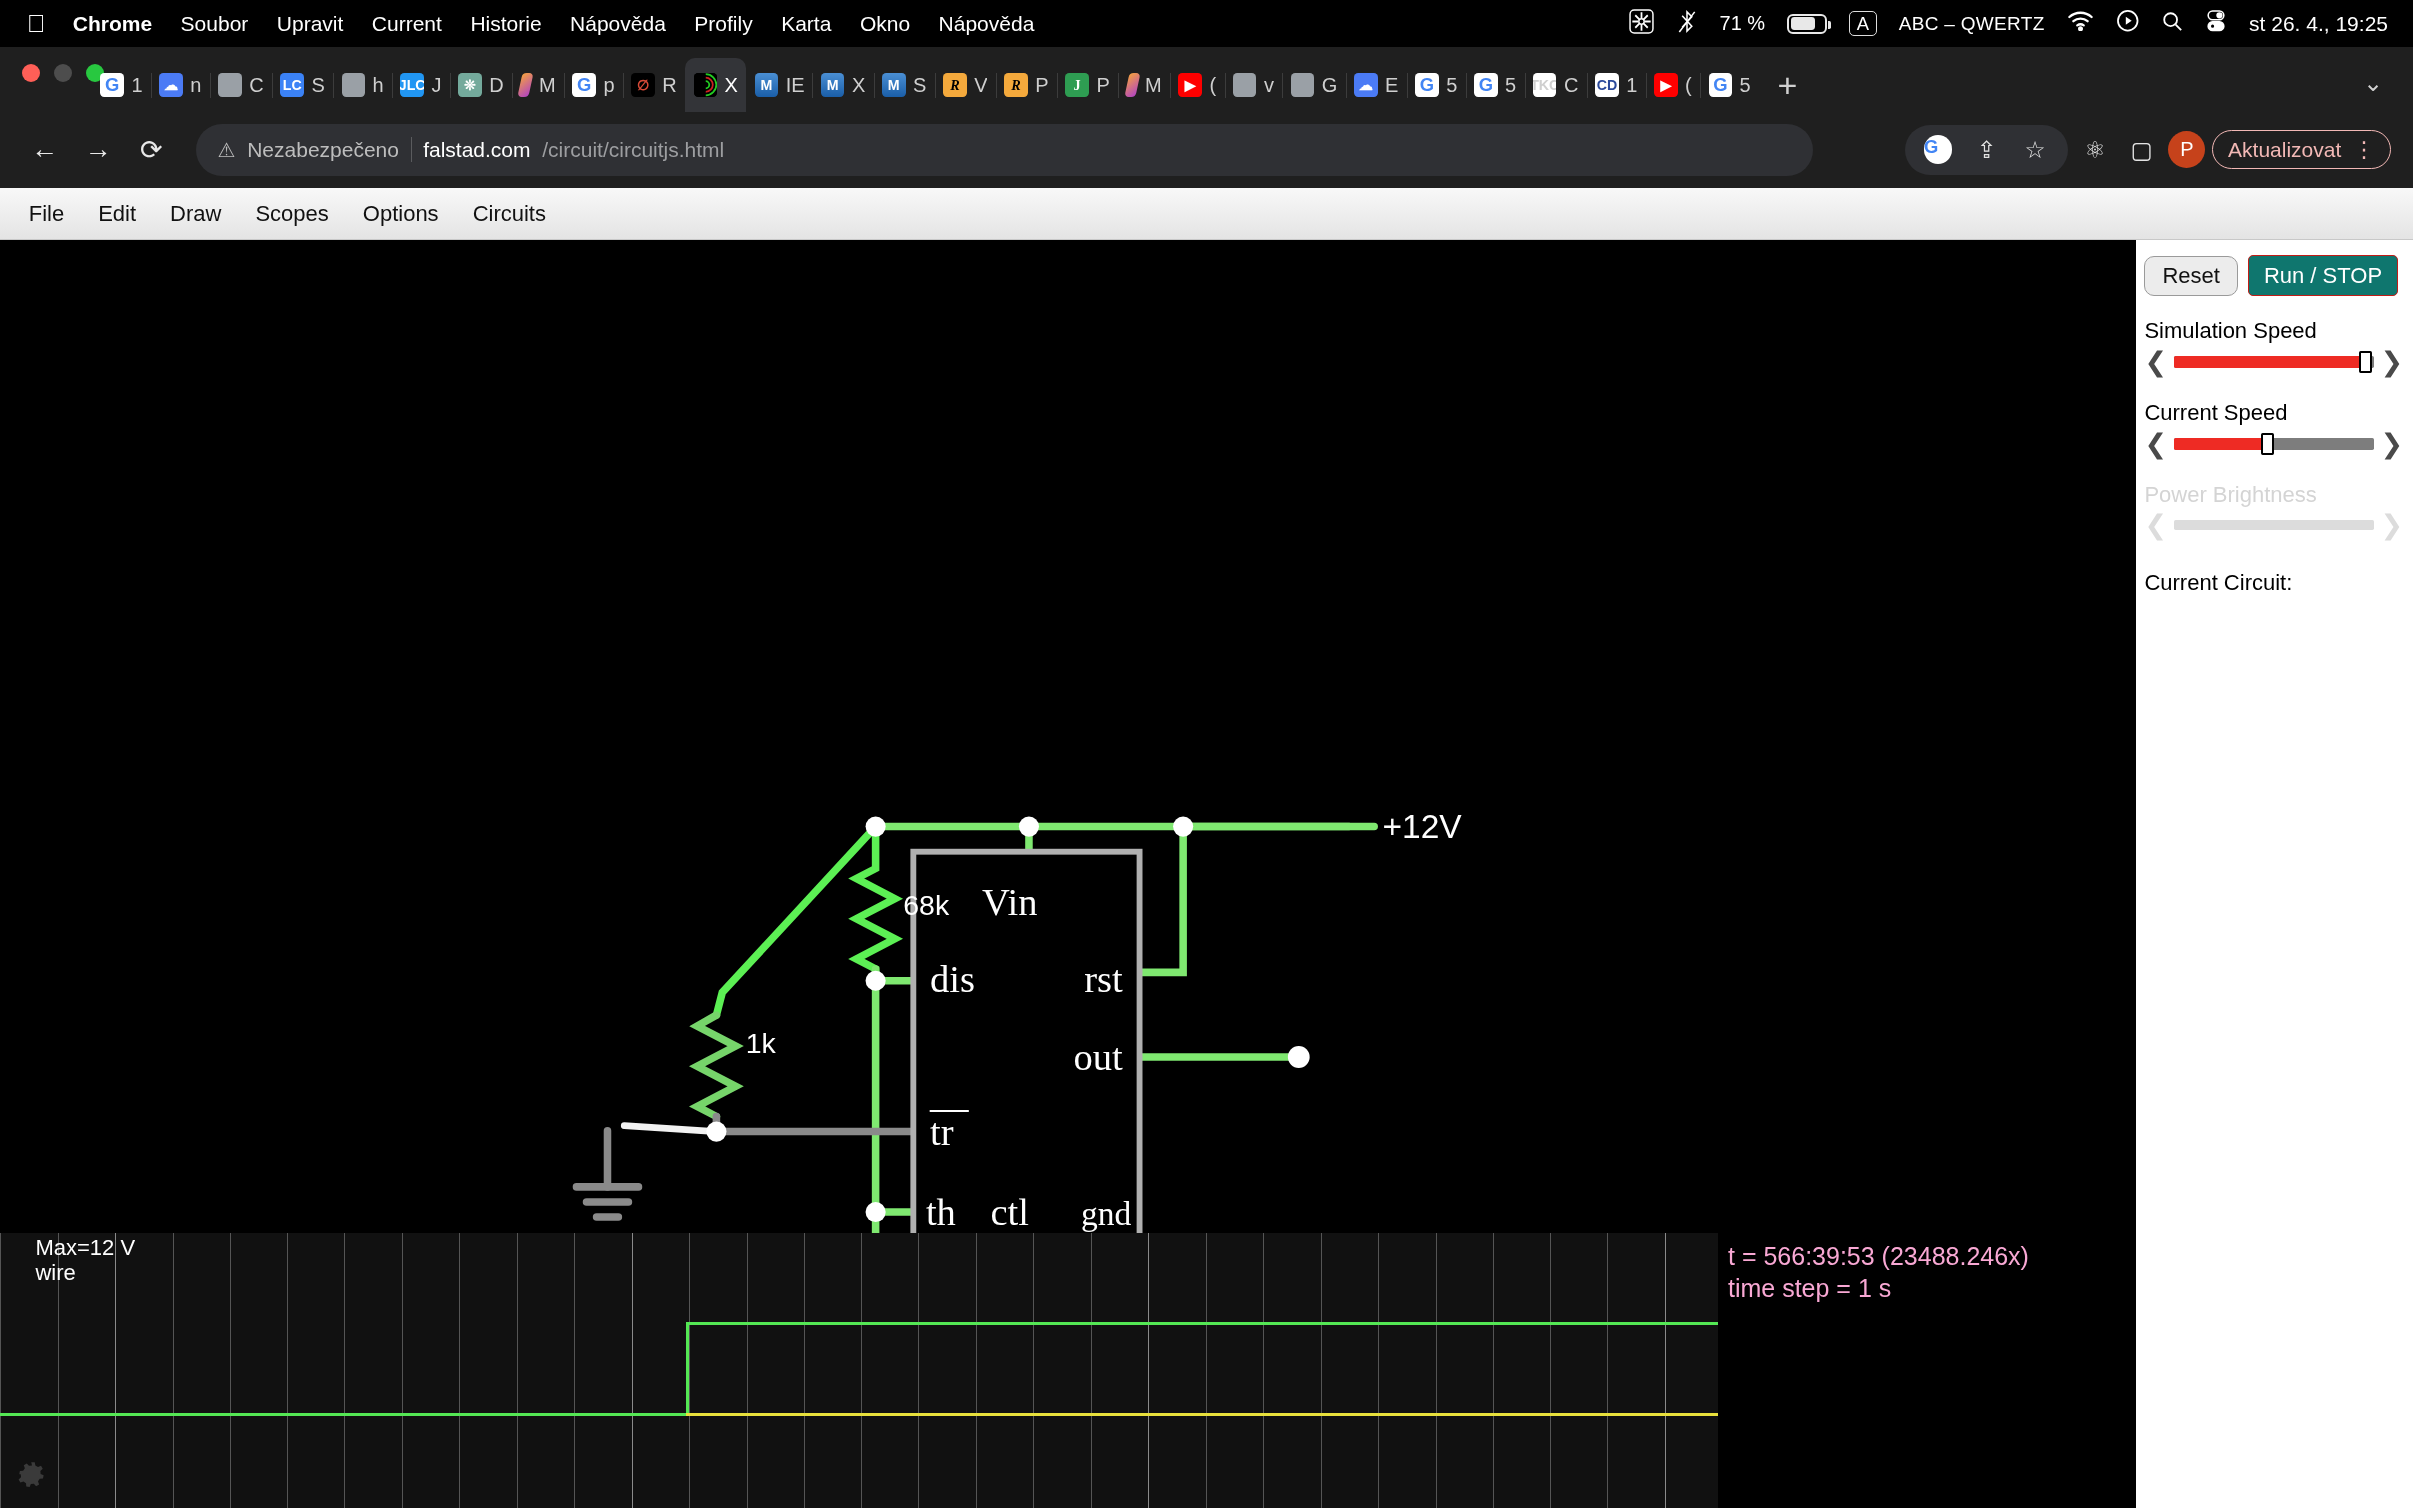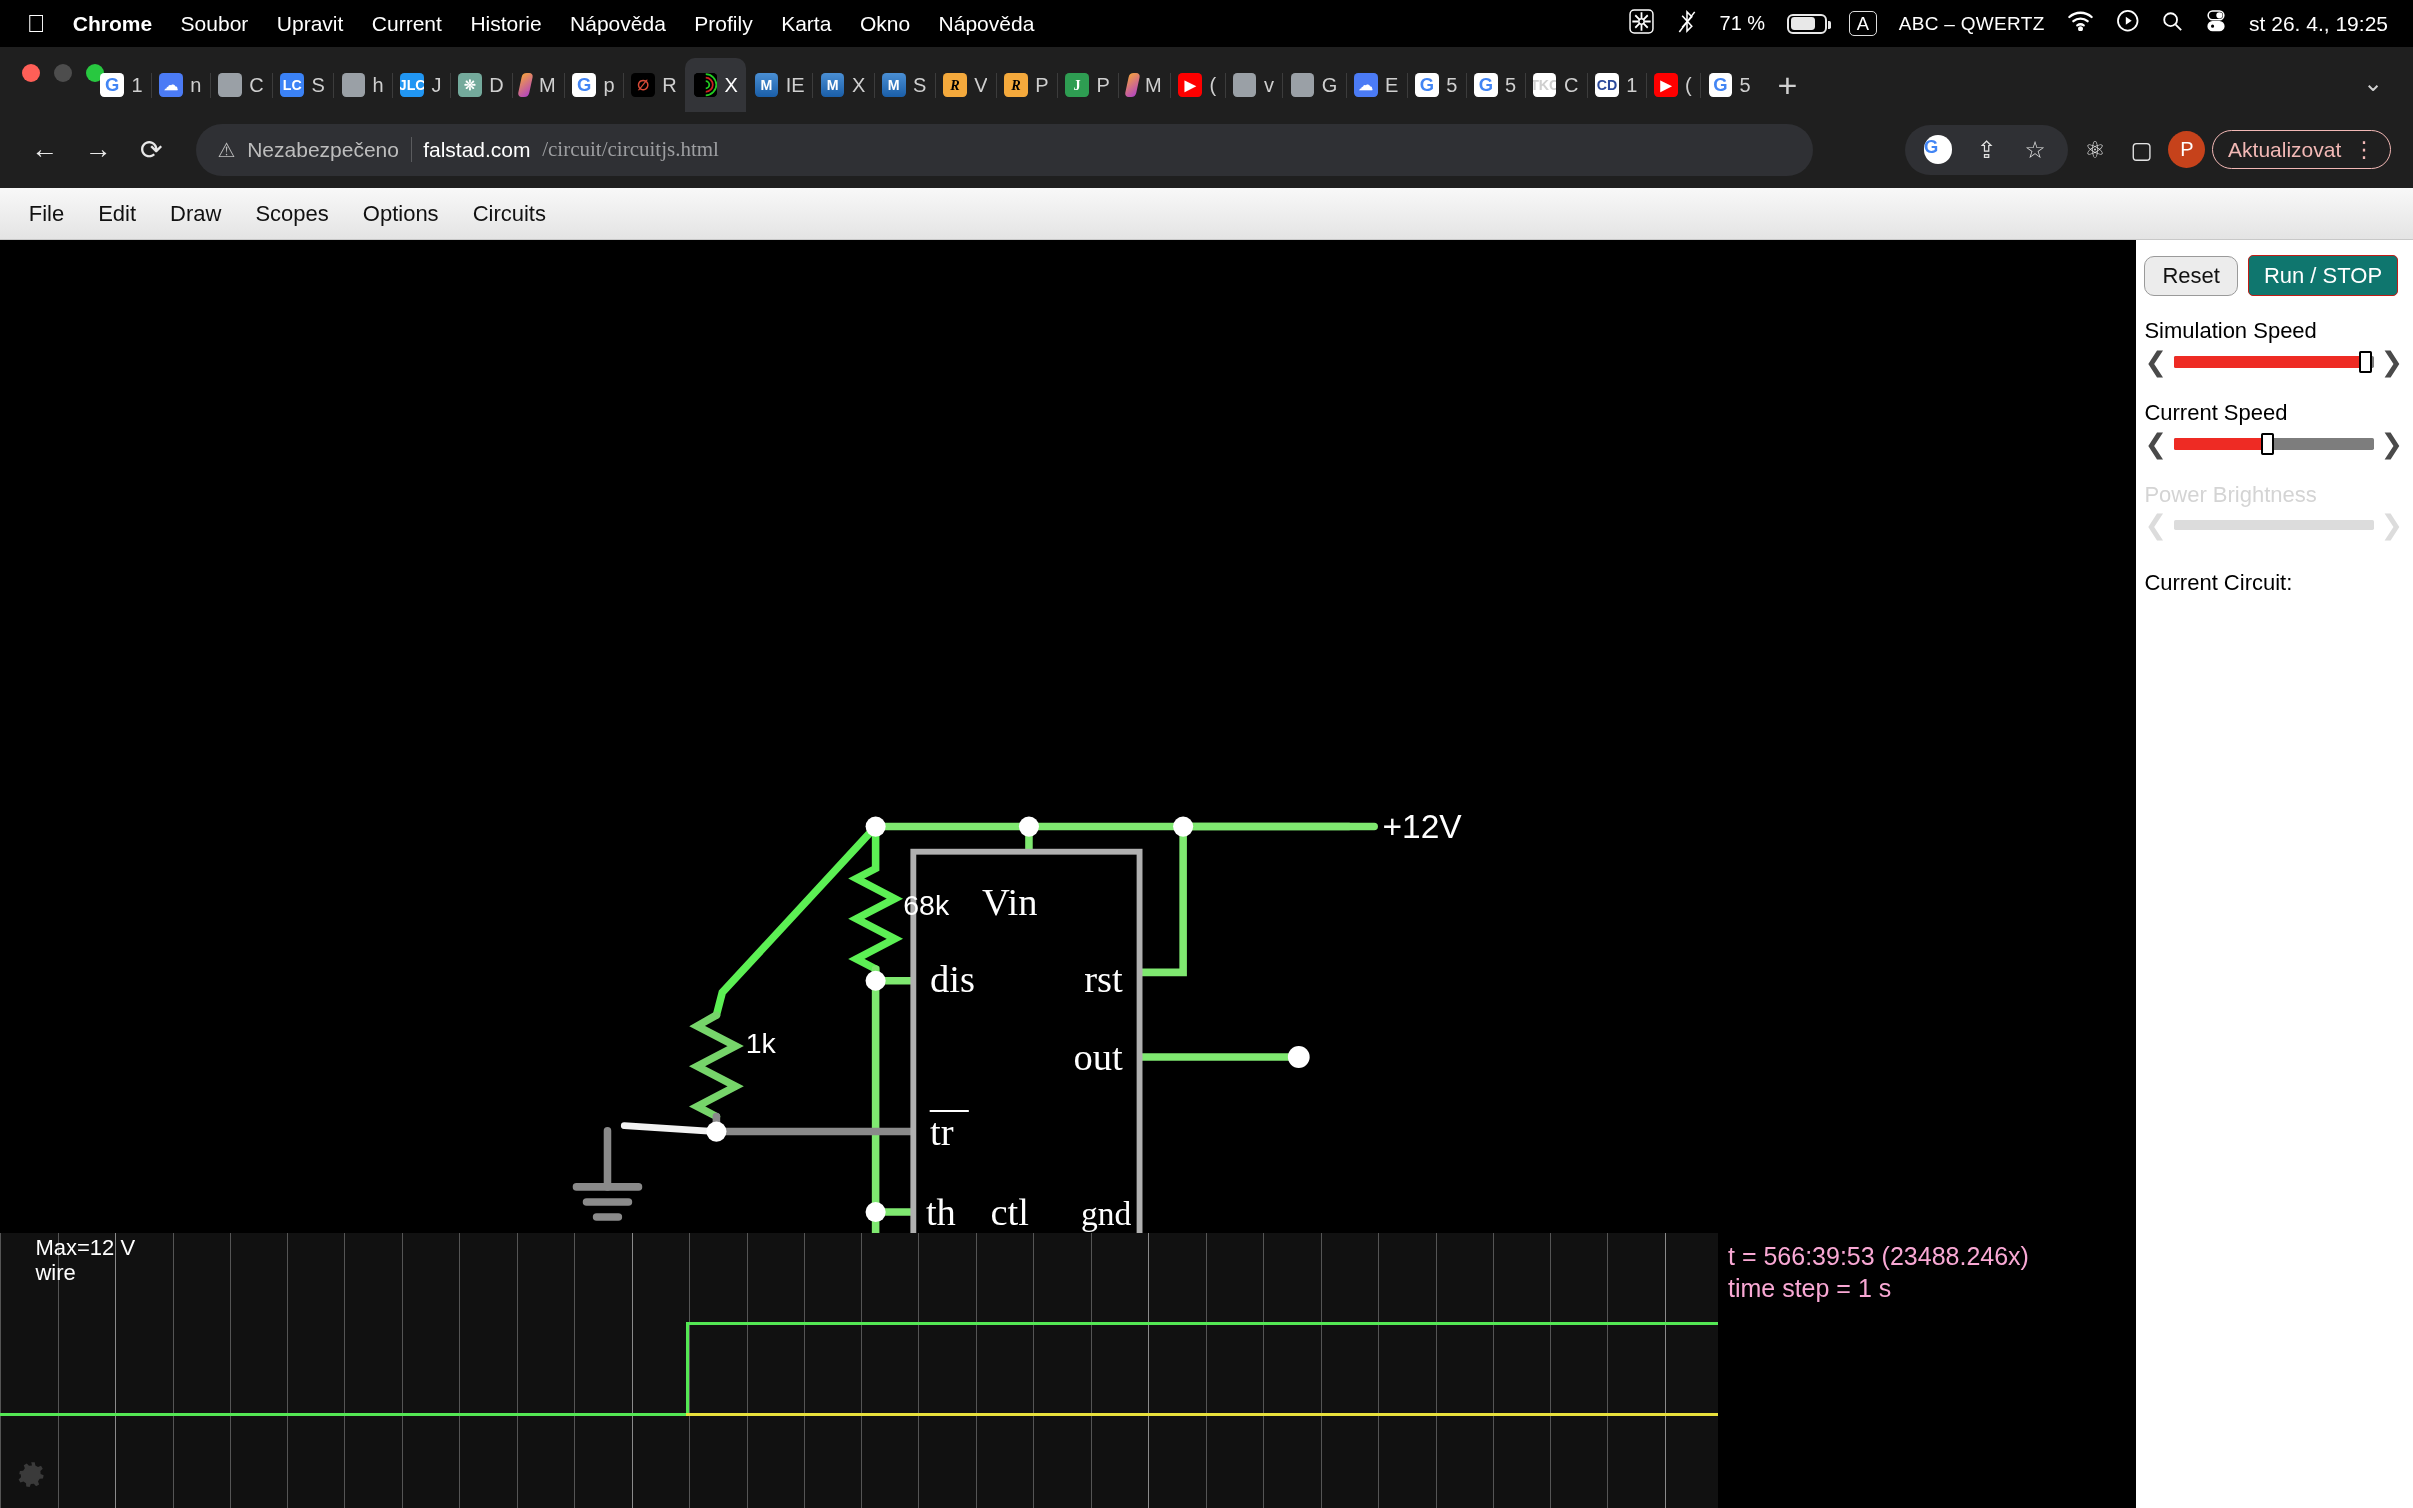--- a/index.html
+++ b/index.html
@@ -98,21 +98,21 @@
   .navbtn { width: 45px; height: 45px; display: flex; align-items: center; justify-content: center; color: #e8e8e8; font-size: 27px; }
   .omnibox {
     flex: 1; height: 52px; margin-left: 13.4px; margin-right: 13.4px;
     background: #2f3034; border-radius: 27px; display: flex; align-items: center;
     padding: 0 22px; gap: 11.7px; color: #c8c9cc; font-size: 22px; max-width: 1617px;
   }
   .warn-ico { color: #bdbdbd; font-size: 20px; }
   .notsecure { color: #bdbdbd; font-size: 21px; }
   .vsep { width: 0.8px; height: 25px; background: #5a5b5e; }
   .url-host { color: #fff; font-size: 21px; }
-  .url-path { color: #9d9ea1; font-size: 21px; font-family: Liberation Serif, serif; }
+  .url-path { color: #9d9ea1; font-size: 21px; }
   .tb-right { display: flex; align-items: center; gap: 6.7px; margin-left: auto; }
   .tb-pill { display: flex; align-items: center; gap: 8.4px; background: #2f3034; border-radius: 25px; padding: 5px 13.4px; }
   .tb-ico { width: 40px; height: 40px; display: flex; align-items: center; justify-content: center; color: #e3e3e3; font-size: 23.5px; }
   .avatar { width: 37px; height: 37px; border-radius: 50%; background: #c6421b; color: #fff; display: flex; align-items: center; justify-content: center; font-size: 20px; }
   .update-btn {
     border: 1.7px solid #f2b8b5; border-radius: 25px; color: #f2b8b5;
     padding: 6.7px 15px; font-size: 21px; display: flex; align-items: center; gap: 11.7px;
   }
   .kebab { color: #f2b8b5; font-size: 22px; line-height: .6; letter-spacing: 0; }
 

